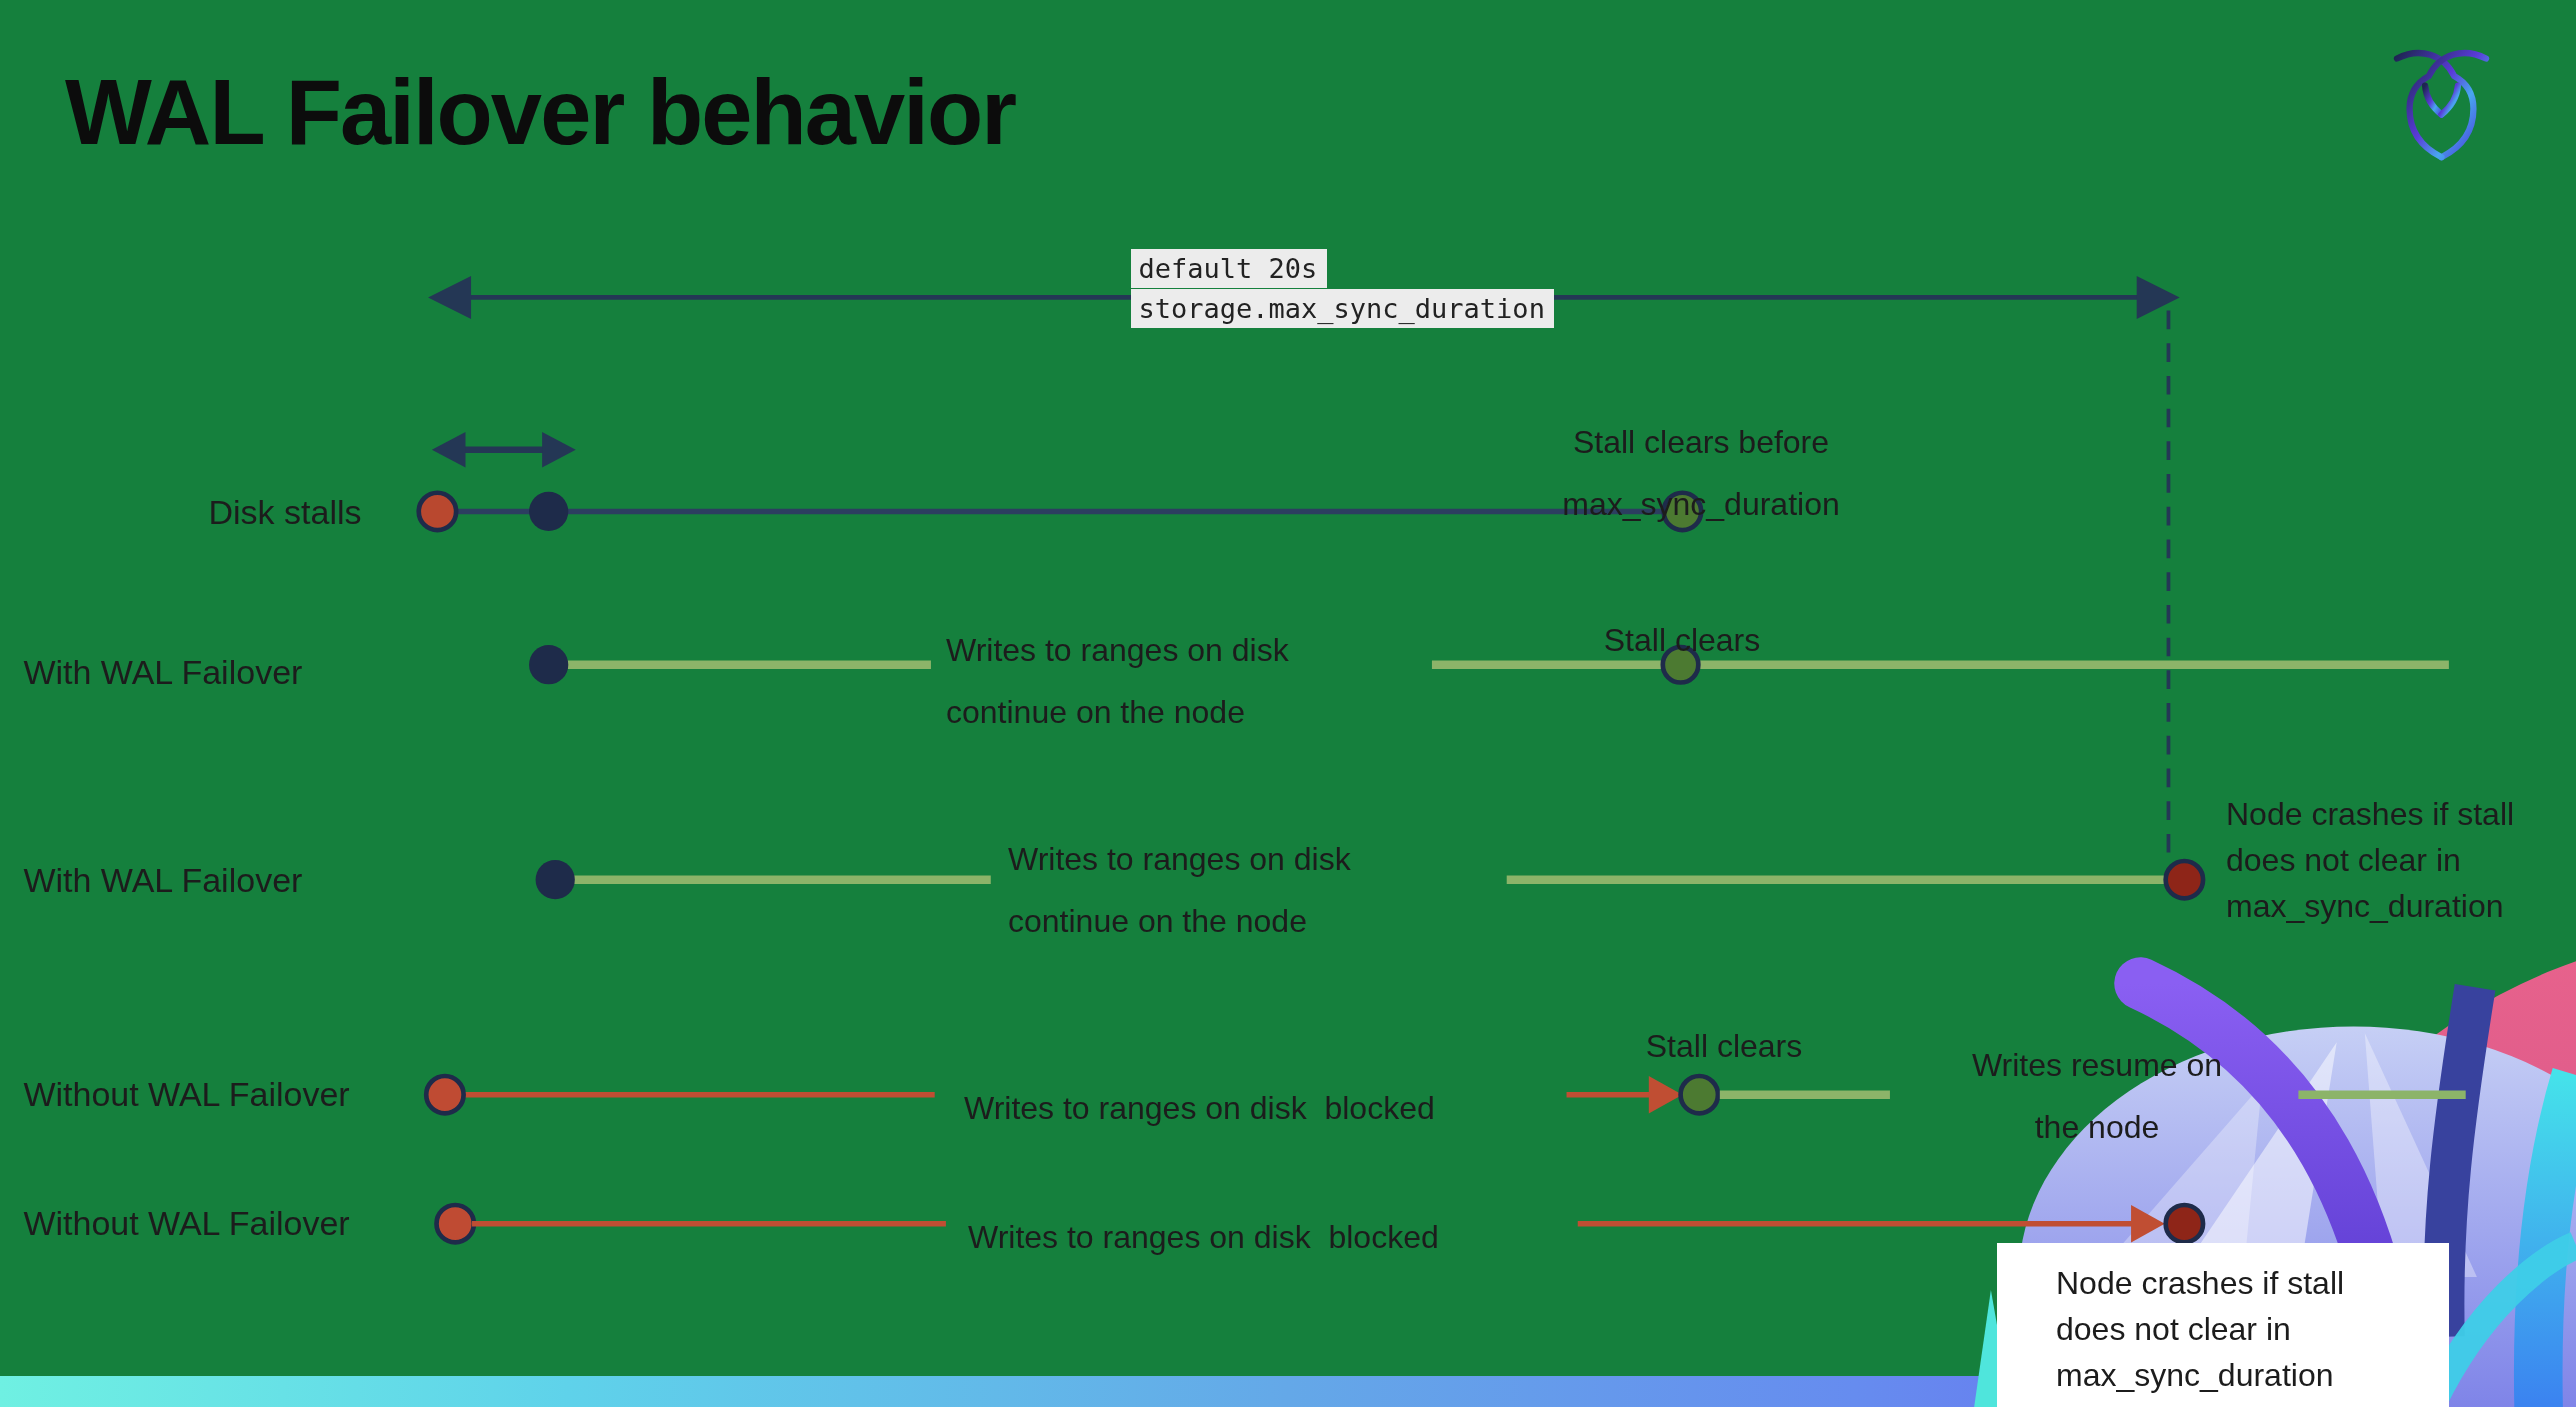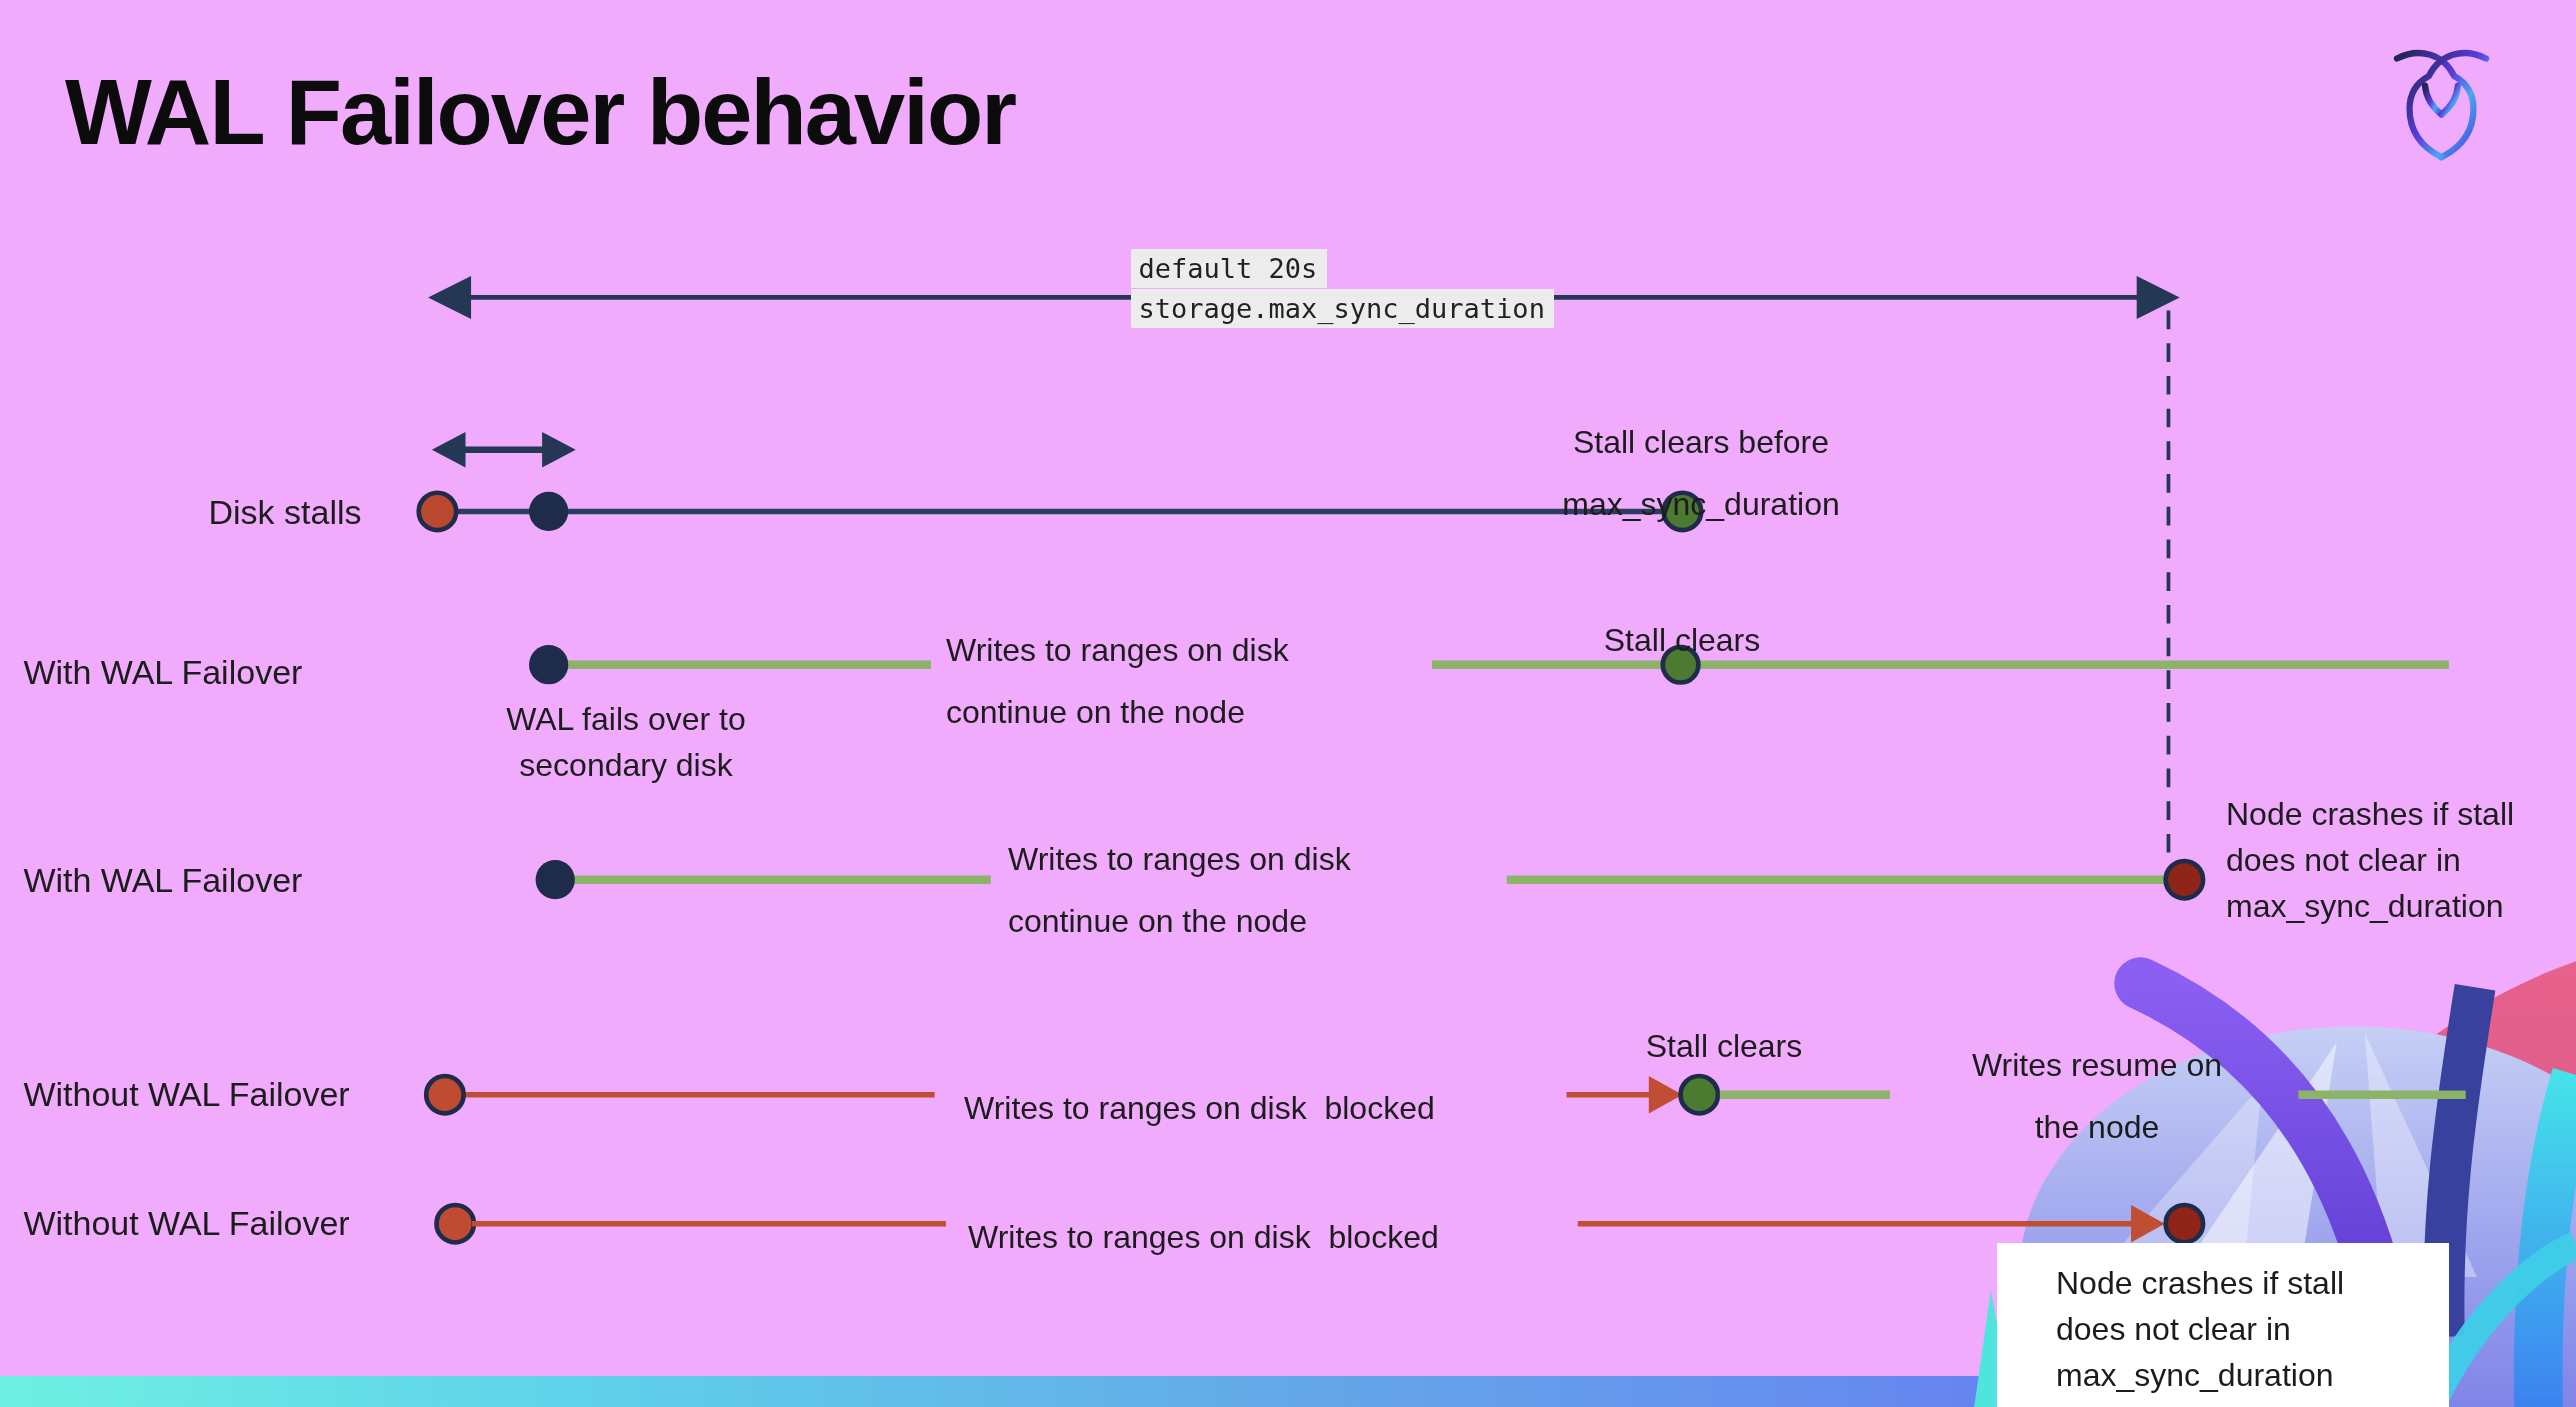--- a/index.html
+++ b/index.html
@@ -1,17 +1,17 @@
 <!DOCTYPE html>
 <html style="font-size:15px"><head>
 <meta charset="utf-8">
 <style>
   html,body{margin:0;padding:0;background:#ffffff;}
   .slide{
-    position:relative;width:2576px;height:1408px;background:#f0abfc;overflow:hidden;
+    position:relative;width:2576px;height:1408px;background:#15803d;overflow:hidden;
     font-family:"Liberation Sans",sans-serif;color:#1c1c1c;
   }
   .abs{position:absolute;}
   .title{
     left:65px;top:60px;font-size:92px;font-weight:bold;letter-spacing:-1.9px;color:#0c0c0c;
     z-index:6;
   }
   .mono-block{z-index:6;font-family:"DejaVu Sans Mono","Liberation Mono",monospace;font-size:27px;color:#222;line-height:1.0;}
   .mono-block span{display:table;background:#ECECEC;padding:5.6px 9.3px 6.5px 7.5px;margin:0 0 0.9px 0;white-space:pre;}
   .note{z-index:6;font-size:32px;line-height:62px;white-space:pre-wrap;}
@@ -163,22 +163,20 @@
 
   <div class="abs row-label right" style="left:168px;top:494px;width:234px;">Disk stalls</div>
   <div class="abs row-label" style="left:23.4px;top:654px;">With WAL Failover</div>
   <div class="abs row-label" style="left:23.4px;top:862px;">With WAL Failover</div>
   <div class="abs row-label" style="left:23.4px;top:1076px;">Without WAL Failover</div>
   <div class="abs row-label" style="left:23.4px;top:1205px;">Without WAL Failover</div>
 
   <div class="abs note center" style="left:1533px;top:411px;width:336px;">Stall clears before
 max_sync_duration</div>
 
-  <div class="abs note center lh49" style="left:458px;top:696px;width:336px;">WAL fails over to
-secondary disk</div>
   <div class="abs note" style="left:946px;top:619px;">Writes to ranges on disk
 continue on the node</div>
   <div class="abs note center" style="left:1542px;top:609px;width:280px;">Stall clears</div>
 
   <div class="abs note" style="left:1008px;top:828px;">Writes to ranges on disk
 continue on the node</div>
   <div class="abs note lh49" style="left:2226px;top:791px;width:350px;">Node crashes if stall
 does not clear in
 max_sync_duration</div>
 

